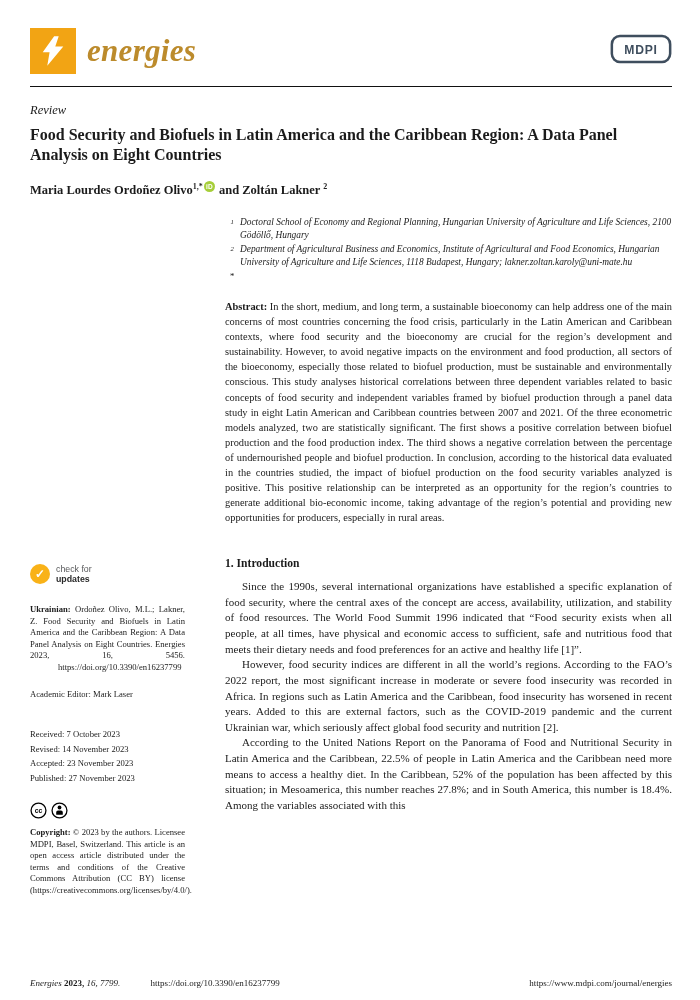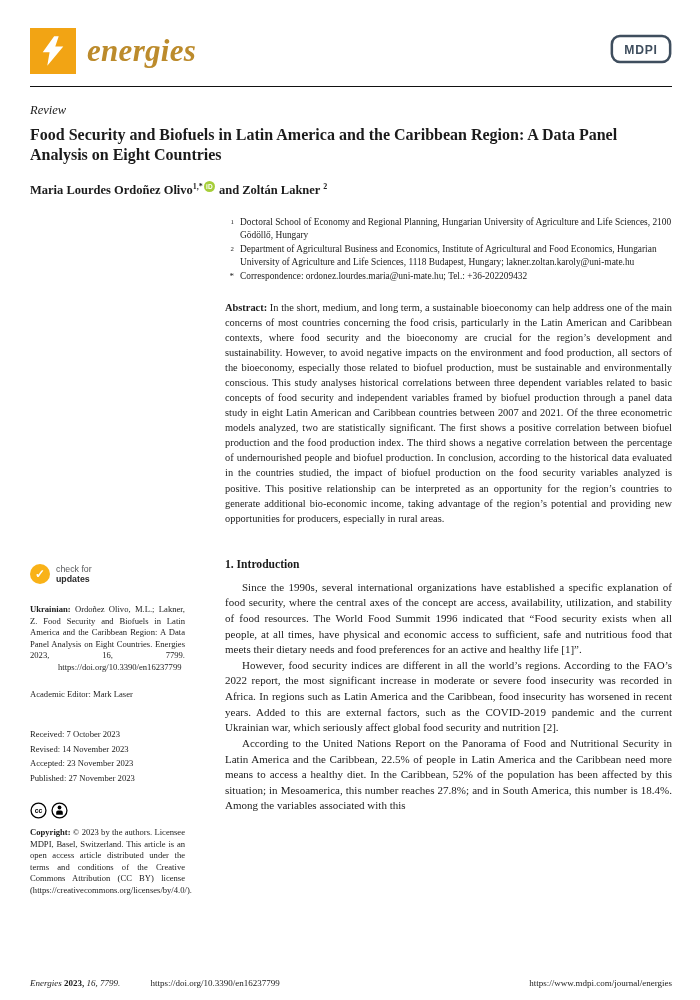--- a/index.html
+++ b/index.html
@@ -30,21 +30,21 @@
     background:#A6CE39; color:#fff; font-family:"Liberation Sans",sans-serif;
     font-size:6.5px; line-height:11px; text-align:center; vertical-align:super; margin:0 1px;
   }
 
   
   .columns { display:flex; gap:40px; padding:18px 28px 0 30px; }
   .side { width:155px; flex-shrink:0; }
   .main { flex:1; min-width:0; }
 
   
-  .aff-row { display:flex; gap:6px; font-size:9.4px; line-height:1.38; margin-bottom:1px; }
+  .aff-row { display:flex; gap:6px; font-size:9.4px; line-height:1.38; margin-bottom:1px;font-style:italic; }
   .aff-num { flex-shrink:0; width:9px; text-align:right; font-size:6.8px; position:relative; top:1px; }
   .abstract { font-size:10.4px; line-height:1.45; text-align:justify; margin-top:17px; }
   .abstract b, .keywords b { font-weight:bold; }
   .keywords { font-size:10.4px; line-height:1.45; text-align:justify; margin-top:15px; }
   .section-title { font-size:11.6px; font-weight:bold; margin-top:32px; margin-bottom:9px; }
   .para { font-size:11px; line-height:1.42; text-align:justify; text-indent:17px; }
 
   
   .spacer { height:348px; }
   .badge { display:flex; align-items:center; gap:6px; margin-bottom:20px; cursor:pointer; }
@@ -108,21 +108,21 @@
       <div class="spacer"></div>
 
       <div class="badge">
         <div class="badge-circle">✓</div>
         <div class="badge-text">
           <div class="b1">check for</div>
           <div class="b2">updates</div>
         </div>
       </div>
 
-      <p class="side-text citation"><b>Ukrainian:</b> <span>Ordoñez Olivo, M.L.; Lakner, Z. Food Security and Biofuels in Latin America and the Caribbean Region: A Data Panel Analysis on Eight Countries. Energies 2023, 16, 7799.</span> <span class="doi-link">https://doi.org/10.3390/en16237799</span></p>
+      <p class="side-text citation"><b>Ukrainian:</b> <span>Ordoñez Olivo, M.L.; Lakner, Z. Food Security and Biofuels in Latin America and the Caribbean Region: A Data Panel Analysis on Eight Countries. Energies 2023, 16, 5456.</span> <span class="doi-link">https://doi.org/10.3390/en16237799</span></p>
 
       <p class="side-text editor">Academic Editor: Mark Laser</p>
 
       <p class="date-line">Received: 7 October 2023</p>
       <p class="date-line">Revised: 14 November 2023</p>
       <p class="date-line">Accepted: 23 November 2023</p>
       <p class="date-line">Published: 27 November 2023</p>
 
       <div class="cc-row">
         <svg width="17" height="17" viewBox="0 0 16 16" aria-hidden="true">
@@ -145,21 +145,20 @@
         <div class="aff-row">
           <span class="aff-num">1</span>
           <span>Doctoral School of Economy and Regional Planning, Hungarian University of Agriculture and Life Sciences, 2100 Gödöllő, Hungary</span>
         </div>
         <div class="aff-row">
           <span class="aff-num">2</span>
           <span>Department of Agricultural Business and Economics, Institute of Agricultural and Food Economics, Hungarian University of Agriculture and Life Sciences, 1118 Budapest, Hungary; lakner.zoltan.karoly@uni-mate.hu</span>
         </div>
         <div class="aff-row">
           <span class="aff-num" style="top:0; font-size:9px;">*</span>
-          <span>Correspondence: ordonez.lourdes.maria@uni-mate.hu; Tel.: +36-202209432</span>
         </div>
       </div>
 
       <p class="abstract"><b>Abstract:</b> <span>In the short, medium, and long term, a sustainable bioeconomy can help address one of the main concerns of most countries concerning the food crisis, particularly in the Latin American and Caribbean contexts, where food security and the bioeconomy are crucial for the region’s development and sustainability. However, to avoid negative impacts on the environment and food production, all sectors of the bioeconomy, especially those related to biofuel production, must be sustainable and environmentally conscious. This study analyses historical correlations between three dependent variables related to basic concepts of food security and independent variables framed by biofuel production through a panel data study in eight Latin American and Caribbean countries between 2007 and 2021. Of the three econometric models analyzed, two are statistically significant. The first shows a positive correlation between biofuel production and the food production index. The third shows a negative correlation between the percentage of undernourished people and biofuel production. In conclusion, according to the historical data evaluated in the countries studied, the impact of biofuel production on the food security variables analyzed is positive. This positive relationship can be interpreted as an opportunity for the region’s countries to generate additional bio-economic income, taking advantage of the region’s potential and providing new opportunities for producers, especially in rural areas.</span></p>
 
 
       <h2 class="section-title">1. Introduction</h2>
 
       <p class="para">Since the 1990s, several international organizations have established a specific explanation of food security, where the central axes of the concept are access, availability, utilization, and stability of food resources. The World Food Summit 1996 indicated that “Food security exists when all people, at all times, have physical and economic access to sufficient, safe and nutritious food that meets their dietary needs and food preferences for an active and healthy life [1]”.</p>
       <p class="para">However, food security indices are different in all the world’s regions. According to the FAO’s 2022 report, the most significant increase in moderate or severe food insecurity was recorded in Africa. In regions such as Latin America and the Caribbean, food insecurity has worsened in recent years. Added to this are external factors, such as the COVID-2019 pandemic and the current Ukrainian war, which seriously affect global food security and nutrition [2].</p>

